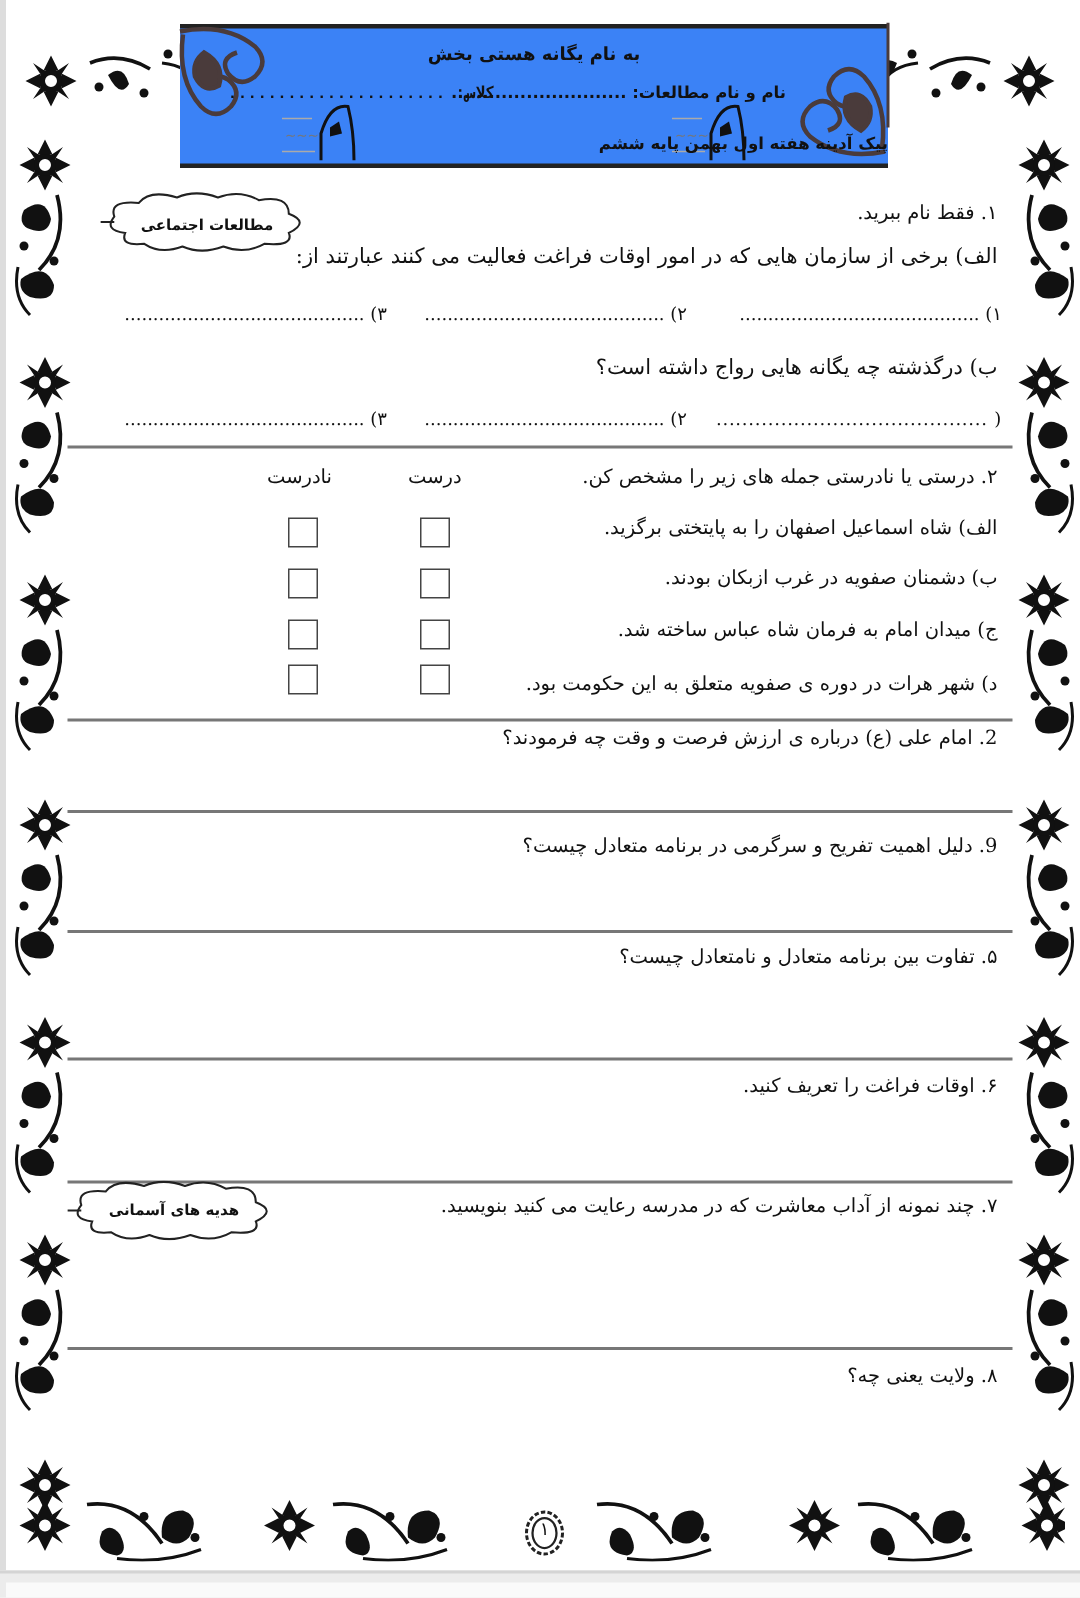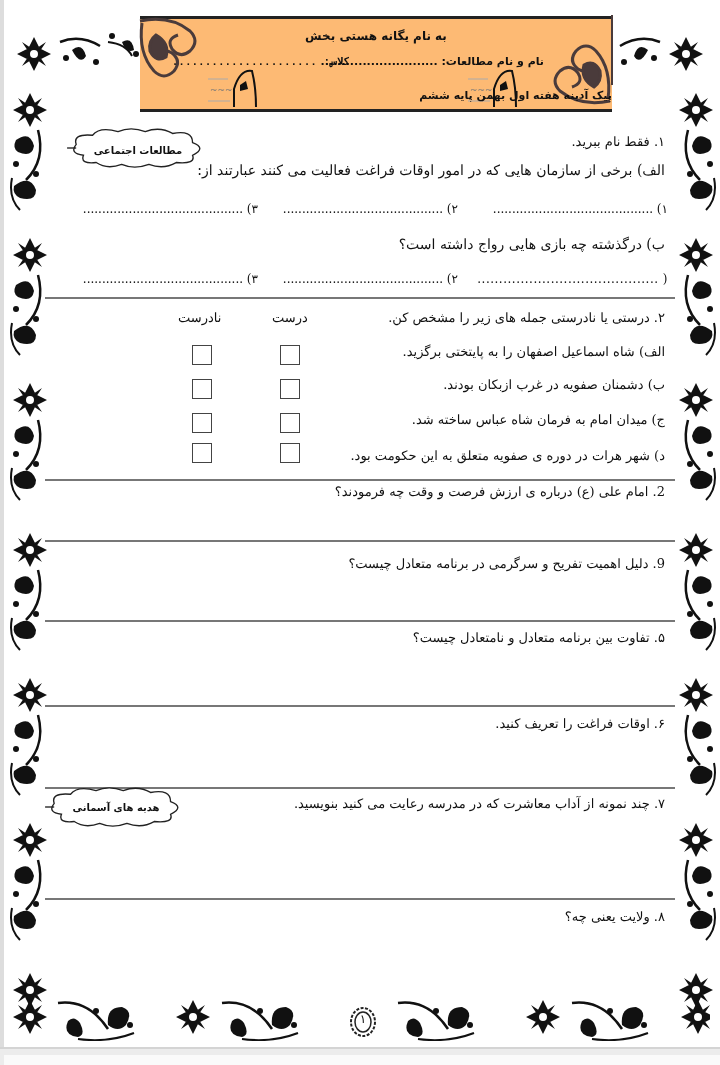--- a/index.html
+++ b/index.html
@@ -18,21 +18,21 @@
   .border-col { position:absolute; top:30px; width:46px; height:980px; }
   .border-col.left { left:8px; }
   .border-col.right { left:672px; }
   .border-row { position:absolute; left:10px; width:700px; height:48px; }
   .border-row.top { top:28px; }
   .border-row.bottom { top:993px; }
   svg.orn { display:block; }
 
   
   .header-box {
-    position:absolute; left:140px; top:16px; width:472px; height:90px; background:#fdba74;
+    position:absolute; left:120px; top:16px; width:472px; height:90px; background:#3b82f6;
     border-top:3px solid #222; border-bottom:3px solid #222;
   }
   .header-title { position:absolute; left:0; width:472px; top:10px; text-align:center; font-family:"DejaVu Sans", sans-serif; font-weight:bold; font-size:12px; }
   .header-name { position:absolute; right:68px; top:36px; font-family:"DejaVu Sans", sans-serif; font-weight:bold; font-size:11px; direction:rtl; }
   .header-class { position:absolute; right:262px; top:36px; font-family:Liberation Mono, monospace; font-weight:bold; font-size:11px; direction:rtl; }
   .header-sub { position:absolute; left:0; width:472px; top:70px; text-align:right; font-family:"DejaVu Sans", sans-serif; font-weight:bold; font-size:11px; direction:rtl; }
   .logo { position:absolute; top:48px; width:52px; height:40px; }
   .logo.l { left:66px; } .logo.r { left:326px; }
   .corner { position:absolute; top:-4px; width:70px; height:92px; }
   .corner.l { left:-4px; } .corner.r { left:404px; }
@@ -201,21 +201,21 @@
   </svg>
   <div class="cloud-label" style="top:17px;">مطالعات اجتماعی</div>
 </div>
 
 <div class="q" style="top:134px;">۱. فقط نام ببرید.</div>
 <div class="sub" style="top:162px;">الف) برخی از سازمان هایی که در امور اوقات فراغت فعالیت می کنند عبارتند از:</div>
 <div class="blank" style="right:52px;top:202px;">۱) ..........................................</div>
 <div class="blank" style="right:262px;top:202px;">۲) ..........................................</div>
 <div class="blank" style="right:462px;top:202px;">۳) ..........................................</div>
 
-<div class="sub" style="top:236px;">ب) درگذشته چه بازی هایی رواج داشته است؟</div>
+<div class="sub" style="top:236px;">ب) درگذشته چه یگانه هایی رواج داشته است؟</div>
 <div class="blank" style="right:52px;top:272px;">(  ..........................................</div>
 <div class="blank" style="right:262px;top:272px;">۲) ..........................................</div>
 <div class="blank" style="right:462px;top:272px;">۳) ..........................................</div>
 
 <div class="divider" style="top:297px;"></div>
 
 <div class="q" style="top:310px;">۲. درستی یا نادرستی جمله های زیر را مشخص کن.</div>
 <div class="colhead" style="left:272px;top:310px;">درست</div>
 <div class="colhead" style="left:178px;top:310px;">نادرست</div>
 

